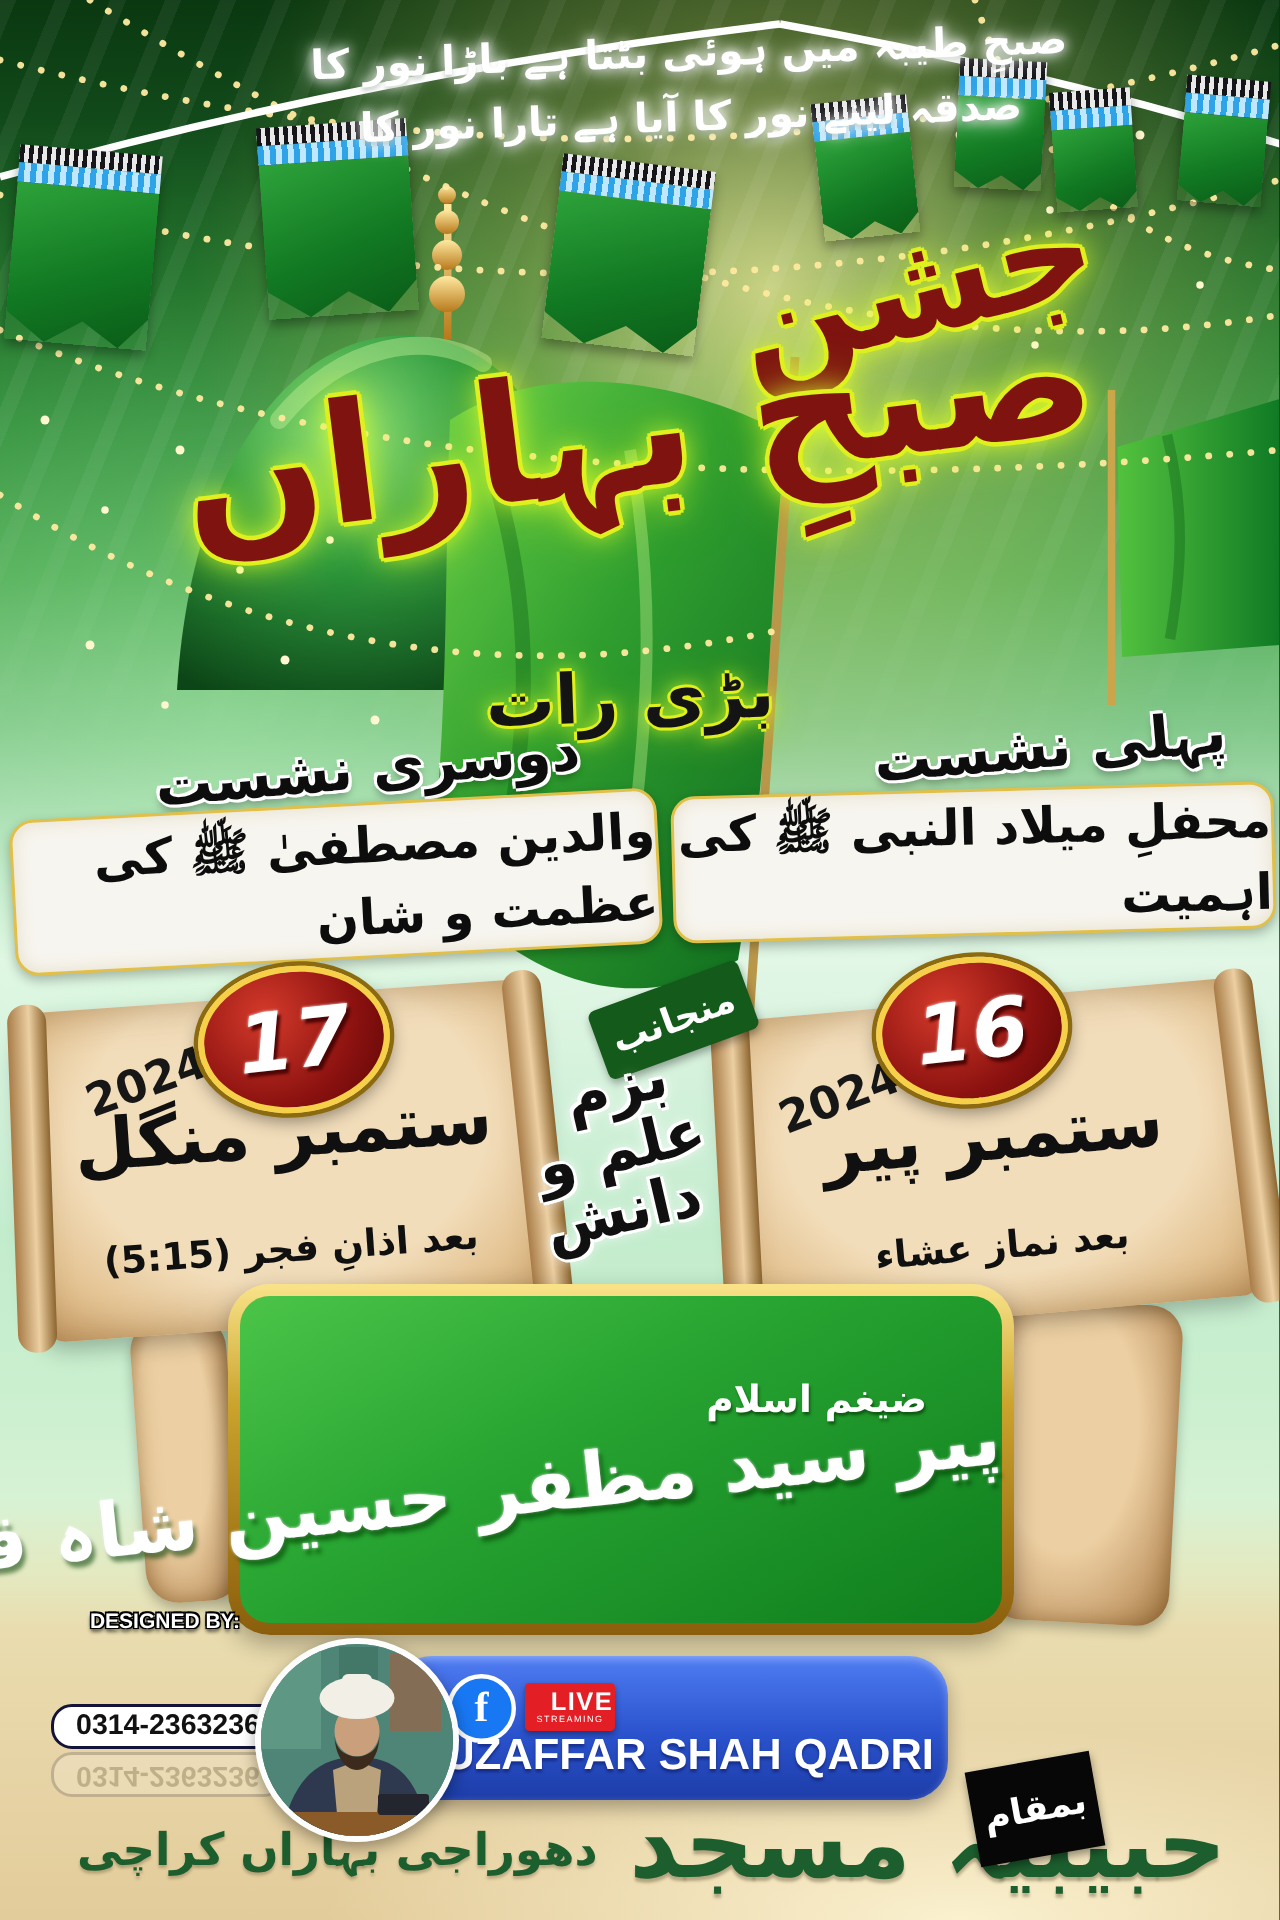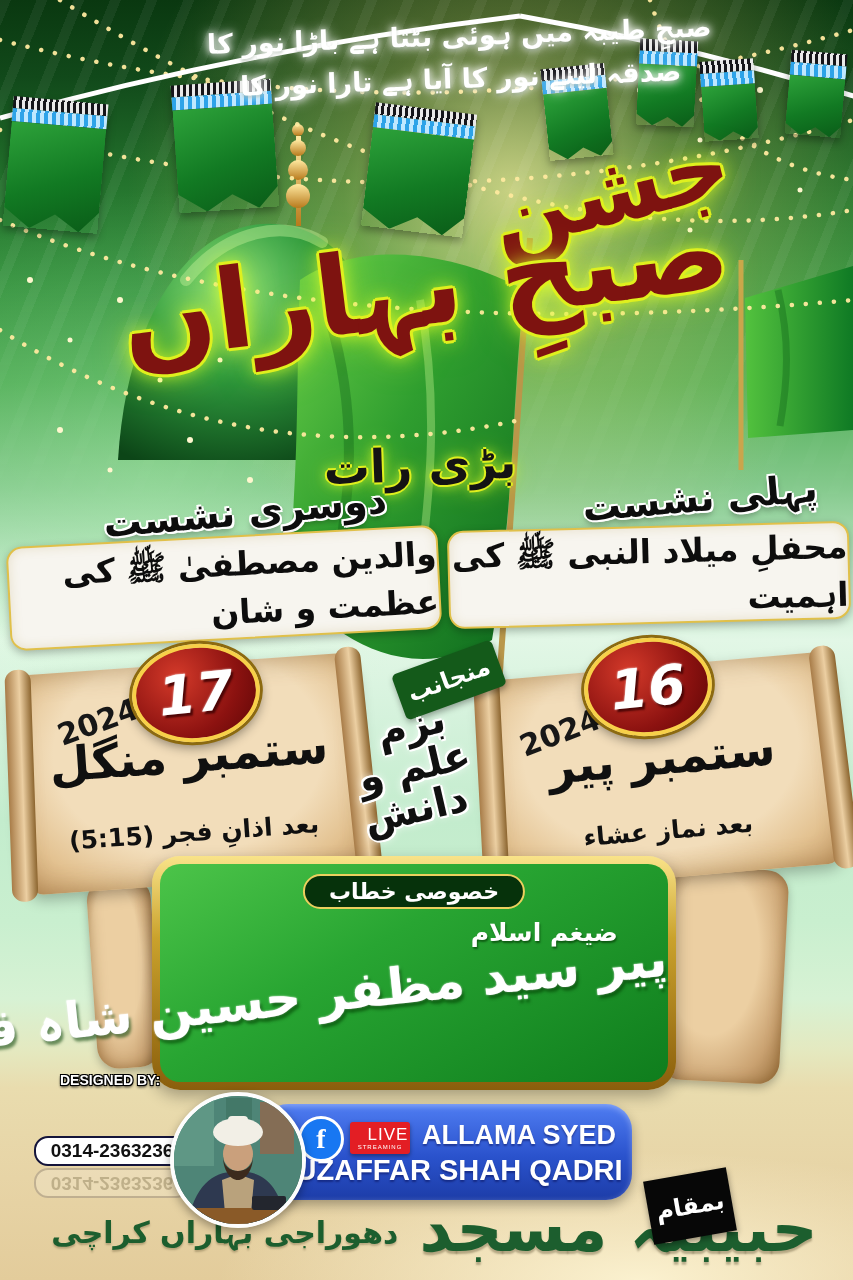--- a/index.html
+++ b/index.html
@@ -98,21 +98,21 @@
   
   .banner{left:262px;top:1104px;width:370px;height:96px;border-radius:26px;z-index:7;
     background:linear-gradient(180deg,#4f7df2,#2a52cc 55%,#1d3da8);
     box-shadow:0 5px 12px rgba(0,0,0,.3), inset 0 2px 6px rgba(255,255,255,.35);
     color:#fff;font-family:"Liberation Sans",sans-serif;}
   .fbic{position:absolute;left:36px;top:12px;width:40px;height:40px;border-radius:50%;background:#1877f2;
     border:3px solid #fff;display:flex;align-items:center;justify-content:center;
     font-weight:bold;font-size:28px;color:#fff;font-family:"Liberation Serif",serif;}
   .liveb{position:absolute;left:88px;top:18px;width:60px;height:32px;background:#e31e24;border-radius:3px;
     display:flex;flex-direction:column;align-items:center;justify-content:center;box-shadow:0 2px 4px rgba(0,0,0,.4);}
-  .liveb .lv{font-size:17px;font-weight:normal;letter-spacing:1px;line-height:1;margin-left:16px;}
+  .liveb .lv{font-size:17px;font-weight:bold;letter-spacing:1px;line-height:1;margin-left:16px;}
   .liveb .st{font-size:6px;letter-spacing:1px;line-height:1;margin-top:1px;}
   .bl1{position:absolute;left:152px;top:16px;width:210px;text-align:center;font-size:27px;font-weight:bold;
     text-shadow:0 2px 2px rgba(0,0,60,.4);}
   .bl2{position:absolute;left:0;top:50px;width:100%;text-align:center;font-size:29px;font-weight:bold;
     text-shadow:0 2px 2px rgba(0,0,60,.4);}
   .venue-badge{left:648px;top:1174px;width:84px;height:64px;background:#070707;z-index:7;transform:rotate(-10deg);
     display:flex;align-items:center;justify-content:center;color:#fff;font-size:24px;font-weight:bold;direction:rtl;
     box-shadow:0 3px 6px rgba(0,0,0,.4);}
   .masjid{left:0;top:1192px;width:853px;z-index:6;direction:rtl;text-align:center;color:#1c5e2e;white-space:nowrap;}
   .masjid .big{font-size:64px;font-weight:800;text-shadow:0 3px 2px rgba(40,30,0,.3);}
@@ -284,21 +284,20 @@
     <span>منجانب</span>
   </div>
   <div class="abs org-name">
     <div>بزم</div>
     <div style="transform:translateX(-6px);">علم و</div>
     <div style="transform:translateX(-14px);">دانش</div>
   </div>
 
   <div class="abs panel">
     <div class="panel-in">
-      <div class="panel-pill">خصوصی خطاب</div>
       <div class="panel-hon">ضیغم اسلام</div>
       <div class="panel-name">پیر سید مظفر حسین شاہ قادری</div>
     </div>
   </div>
 
   <div class="abs dlabel">DESIGNED BY:</div>
   <div class="abs dphone">0314-2363236</div>
   <div class="abs dphone refl">0314-2363236</div>
 
   <div class="abs photo">
@@ -319,21 +318,20 @@
   </div>
 
   <div class="abs banner">
     <div class="fbic">
       <span>f</span>
     </div>
     <div class="liveb">
       <div class="lv">LIVE</div>
       <div class="st">STREAMING</div>
     </div>
-    <div class="bl1">ALLAMA SYED</div>
     <div class="bl2">MUZAFFAR SHAH QADRI</div>
   </div>
 
   <div class="abs venue-badge">
     <span>بمقام</span>
   </div>
   <div class="abs masjid">
     <span class="big">حبیبیہ مسجد</span>
     <span class="addr">دھوراجی بہاراں کراچی</span>
   </div>

